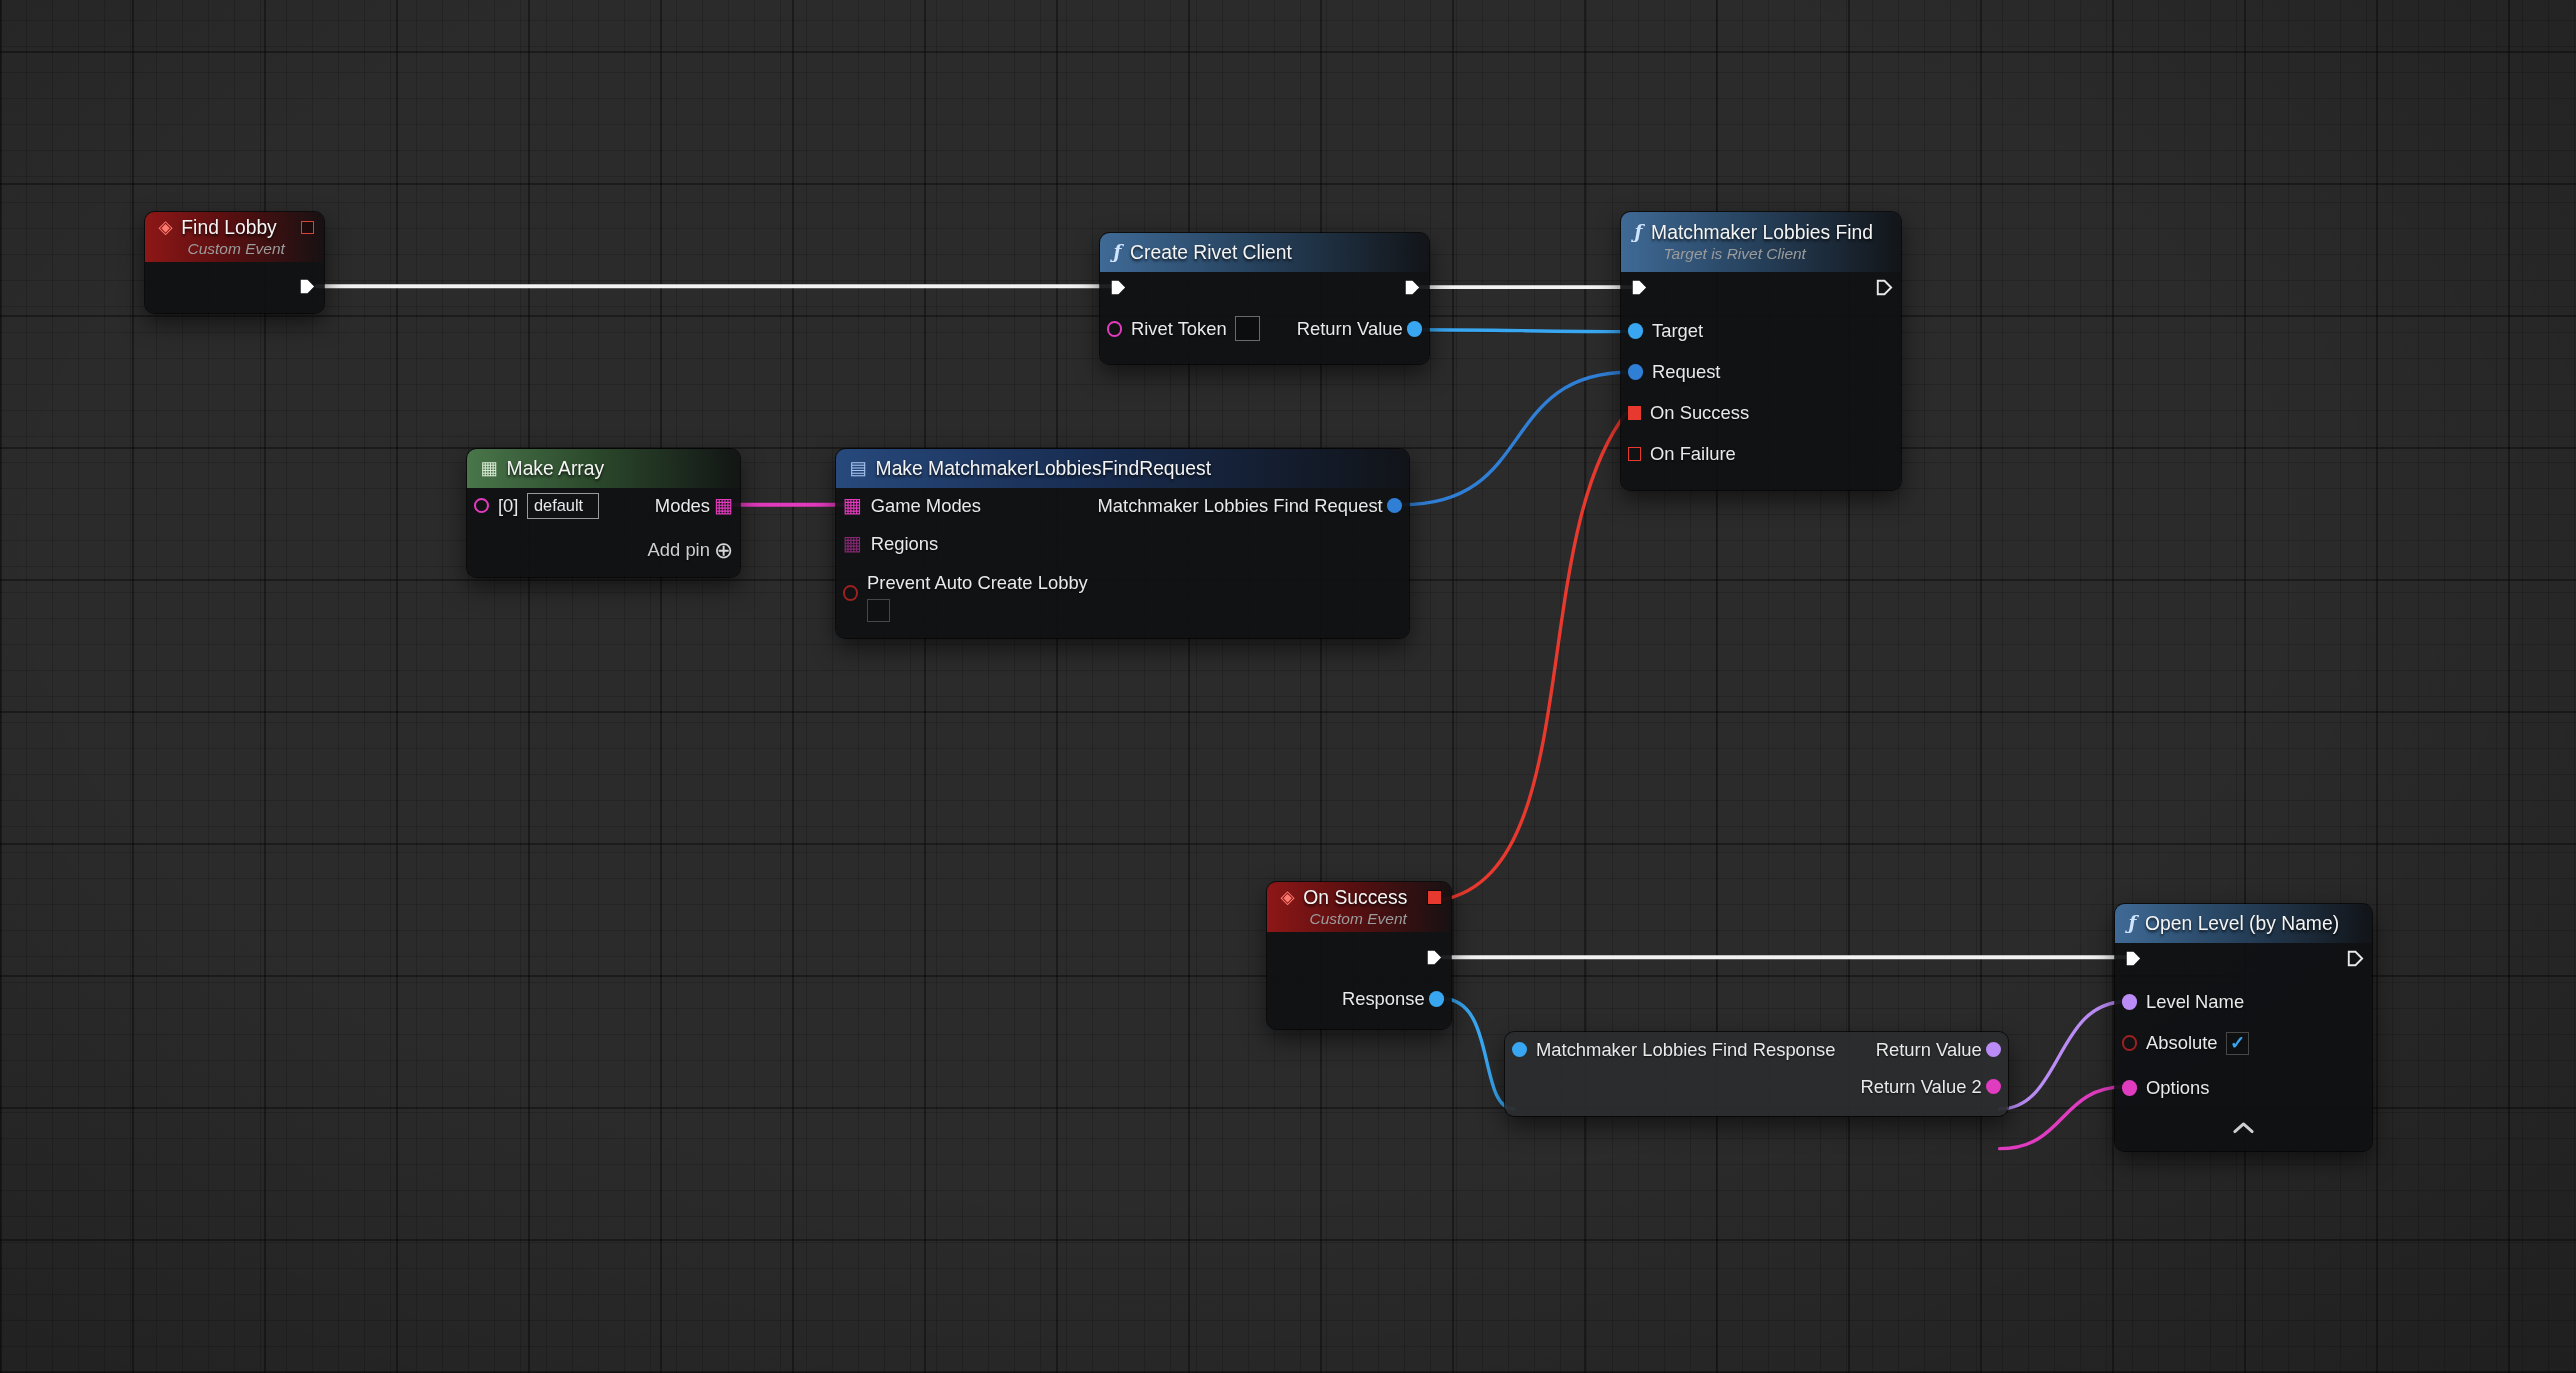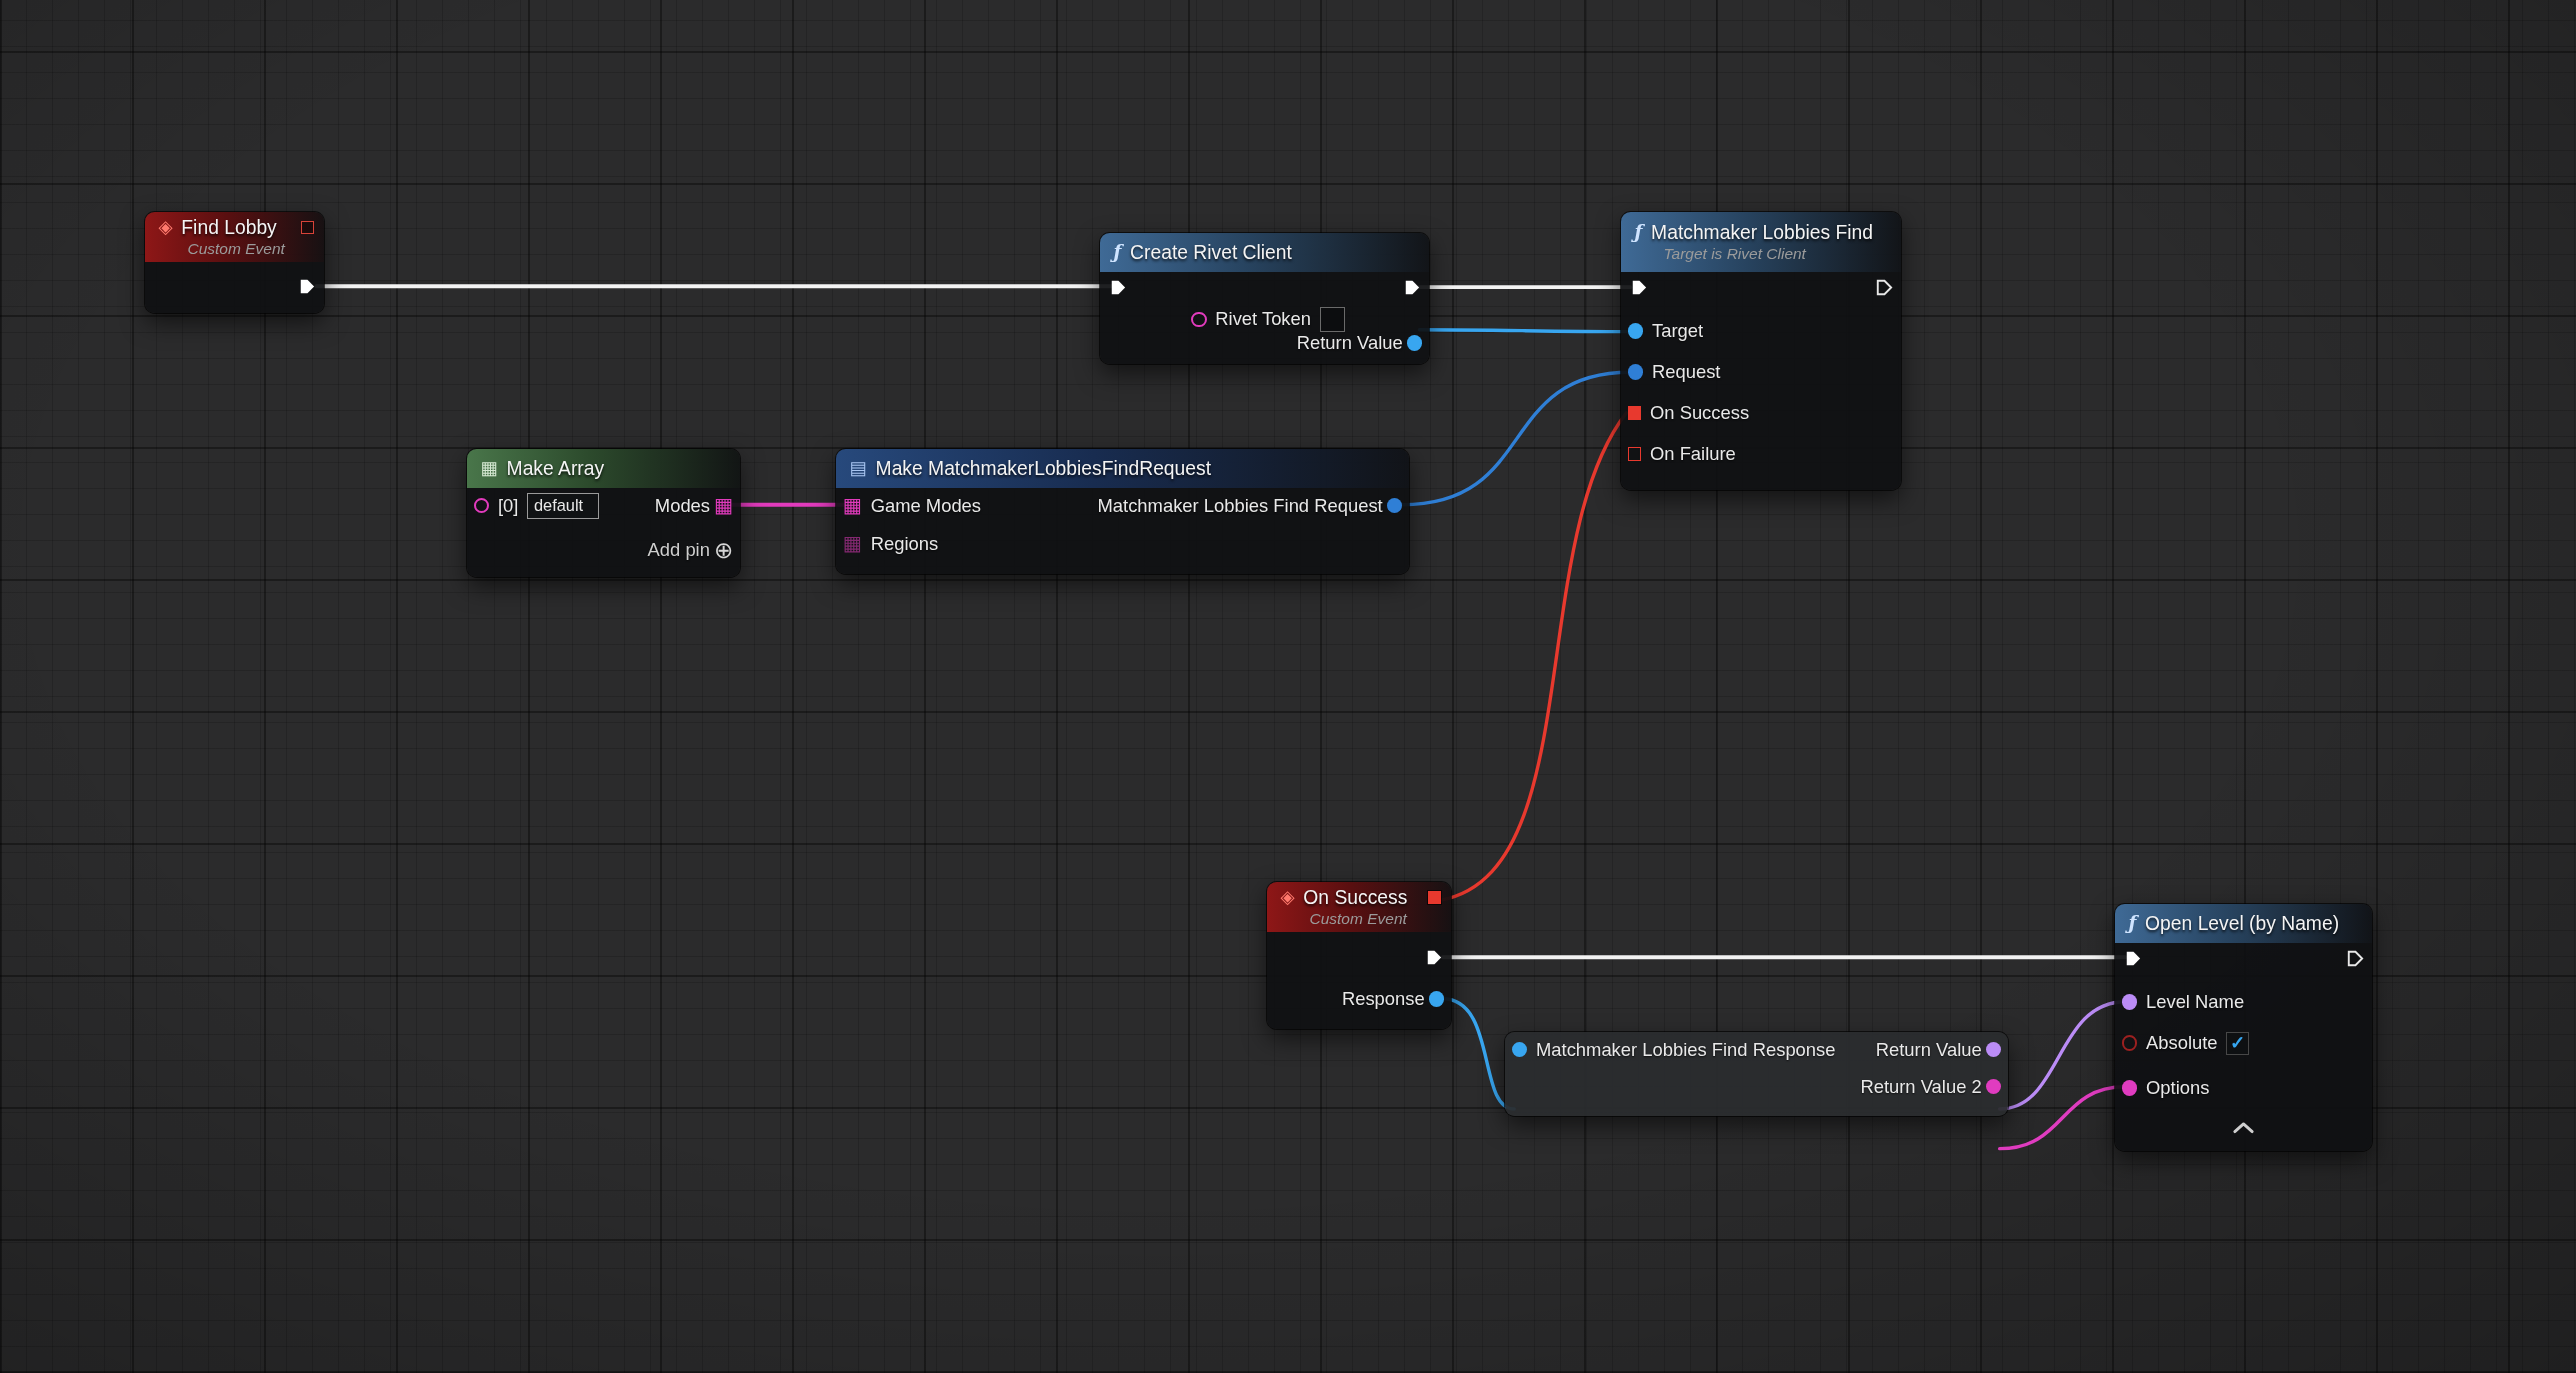--- a/index.html
+++ b/index.html
@@ -135,21 +135,21 @@
           </span>
         </div>
         <div class="cellR">
           <span class="execpin">
             <svg width="21" height="21" viewBox="0 0 22 22">
                 <path d="M5 4h7l7 7-7 7H5z" fill="#ffffff"></path>
               </svg>
           </span>
         </div>
       </div>
-      <div class="row" style="height:44px;margin-top:3.9px;flex-direction:column;">
+      <div class="row" style="height:44px;margin-top:3.9px;">
         <div class="cellL">
           <span class="cpin c-str-h"></span>
           <span class="lbl">Rivet Token</span>
           <span class="txtbox"></span>
         </div>
         <div class="cellR">
           <span class="lbl">Return Value</span>
           <span class="cpin c-obj"></span>
         </div>
       </div>
@@ -252,20 +252,29 @@
         </div>
         <div class="cellR">
           <span class="lbl">Matchmaker Lobbies Find Request</span>
           <span class="cpin c-struct"></span>
         </div>
       </div>
       <div class="row" style="height:41px;">
         <div class="cellL">
           <span class="gpin hollow">▦</span>
           <span class="lbl">Regions</span>
+        </div>
+      </div>
+      <div class="row" style="height:64px;align-items:flex-start;">
+        <div class="cellL" style="align-items:center;">
+          <span class="cpin c-bool-h"></span>
+          <div style="display:flex;flex-direction:column;gap:5.8px;padding-top:7.7px;">
+            <span class="lbl">Prevent Auto Create Lobby</span>
+            <span class="chk"></span>
+          </div>
         </div>
       </div>
     </div>
   </div>
 
   <div class="node" style="left:1267px;top:882px;width:184px;">
     <div class="hdr hdr-event" style="height:50px;">
       <div class="hdr-main">
         <span class="icon ev">◈</span>
         <span class="title">On Success</span>

